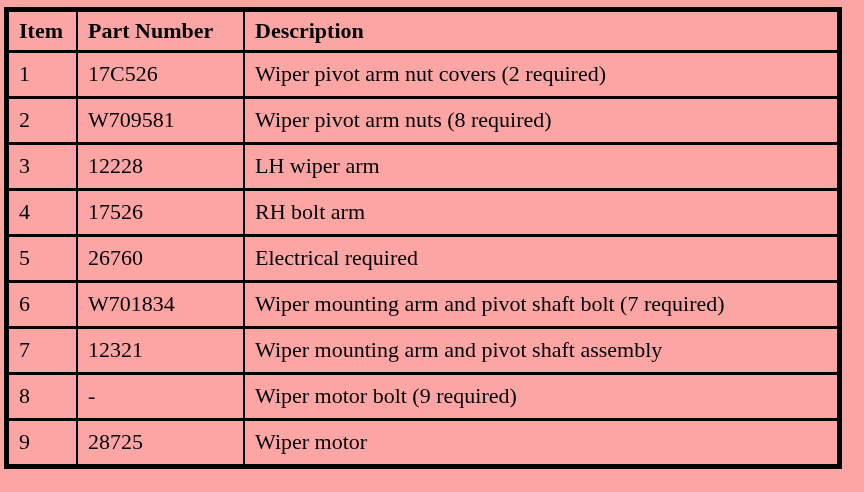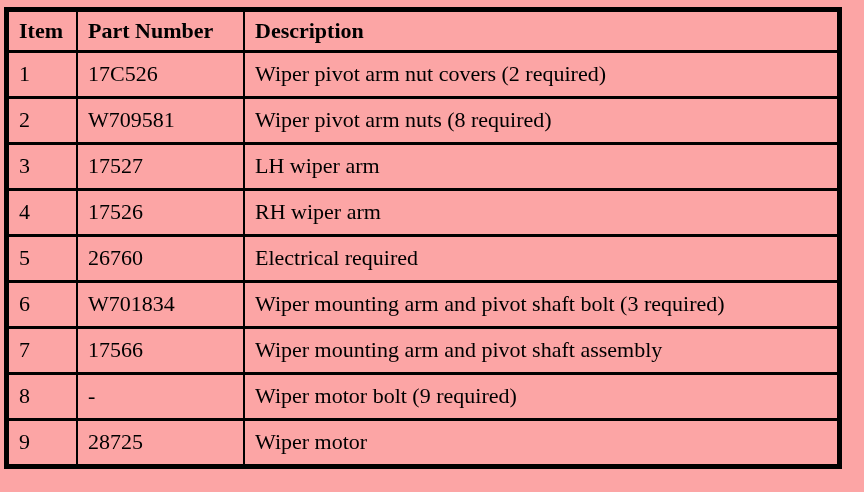--- a/index.html
+++ b/index.html
@@ -68,41 +68,41 @@
         <td class="col-part">17C526</td>
         <td>Wiper pivot arm nut covers (2 required)</td>
       </tr>
       <tr>
         <td class="col-item">2</td>
         <td class="col-part">W709581</td>
         <td>Wiper pivot arm nuts (8 required)</td>
       </tr>
       <tr>
         <td class="col-item">3</td>
-        <td class="col-part">17527</td>
+        <td class="col-part">12228</td>
         <td>LH wiper arm</td>
       </tr>
       <tr>
         <td class="col-item">4</td>
         <td class="col-part">17526</td>
-        <td>RH wiper arm</td>
+        <td>RH bolt arm</td>
       </tr>
       <tr>
         <td class="col-item">5</td>
         <td class="col-part">26760</td>
         <td>Electrical required</td>
       </tr>
       <tr>
         <td class="col-item">6</td>
         <td class="col-part">W701834</td>
-        <td>Wiper mounting arm and pivot shaft bolt (3 required)</td>
+        <td>Wiper mounting arm and pivot shaft bolt (7 required)</td>
       </tr>
       <tr>
         <td class="col-item">7</td>
-        <td class="col-part">17566</td>
+        <td class="col-part">12321</td>
         <td>Wiper mounting arm and pivot shaft assembly</td>
       </tr>
       <tr>
         <td class="col-item">8</td>
         <td class="col-part">-</td>
         <td>Wiper motor bolt (9 required)</td>
       </tr>
       <tr>
         <td class="col-item">9</td>
         <td class="col-part">28725</td>

